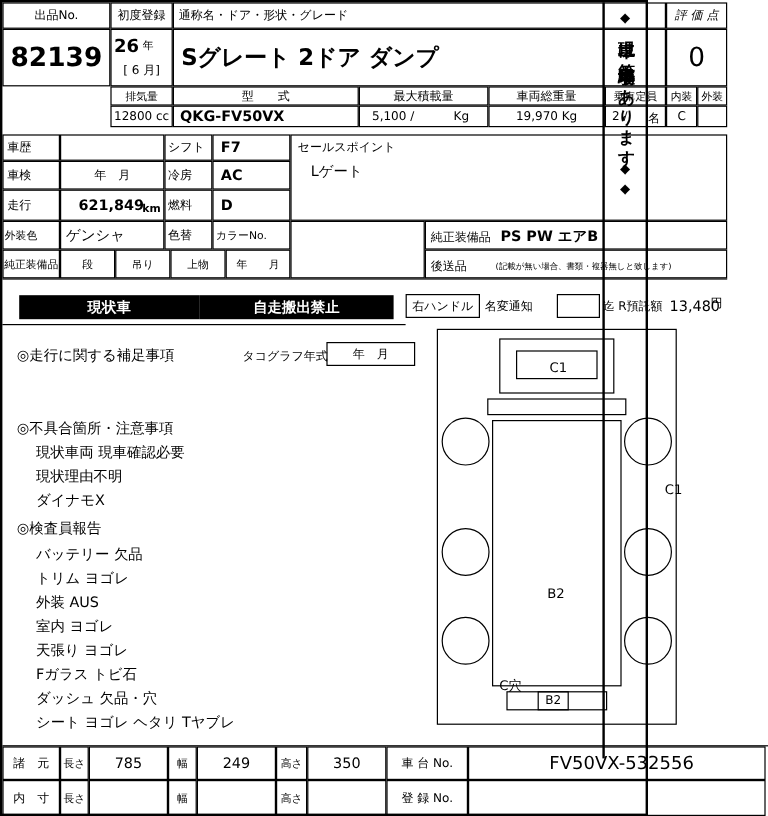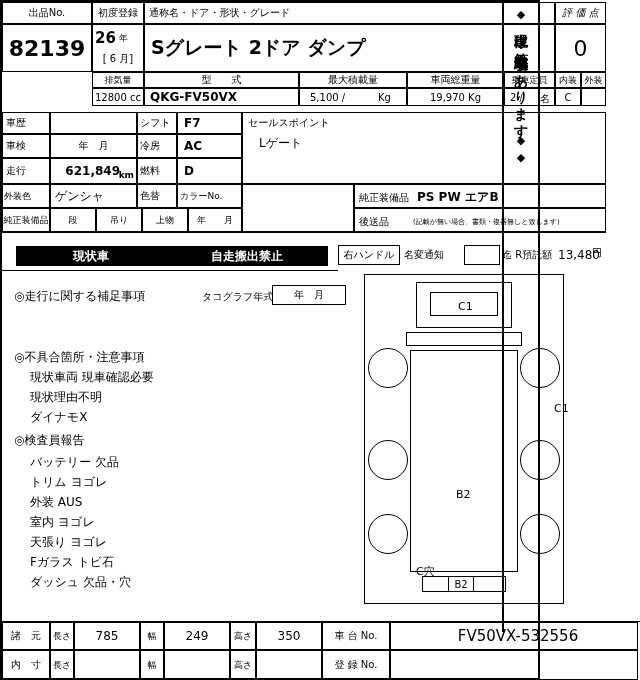--- a/index.html
+++ b/index.html
@@ -278,20 +278,21 @@
     <span class="md">◎検査員報告</span>
   </div>
   <div class="abs" style="left:28px;top:450px;line-height:20px;">
     <div class="md">バッテリー 欠品</div>
     <div class="md">トリム ヨゴレ</div>
     <div class="md">外装  AUS</div>
     <div class="md">室内  ヨゴレ</div>
     <div class="md">天張り ヨゴレ</div>
     <div class="md">Fガラス トビ石</div>
     <div class="md">ダッシュ 欠品・穴</div>
+    <div class="md">シート ヨゴレ ヘタリ Tヤブレ</div>
   </div>
 
   <div id="diagram" class="abs" style="left:336px;top:268px;width:260px;height:340px;">
 
     <div class="dshape" style="left:26px;top:4px;width:200px;height:330px;border-width:1.5px;"></div>
 
     <div class="dshape" style="left:78px;top:12px;width:96px;height:46px;"></div>
     <div class="dshape" style="left:92px;top:22px;width:68px;height:24px;background:#fff;"></div>
 
     <div class="dshape" style="left:68px;top:62px;width:116px;height:14px;"></div>

